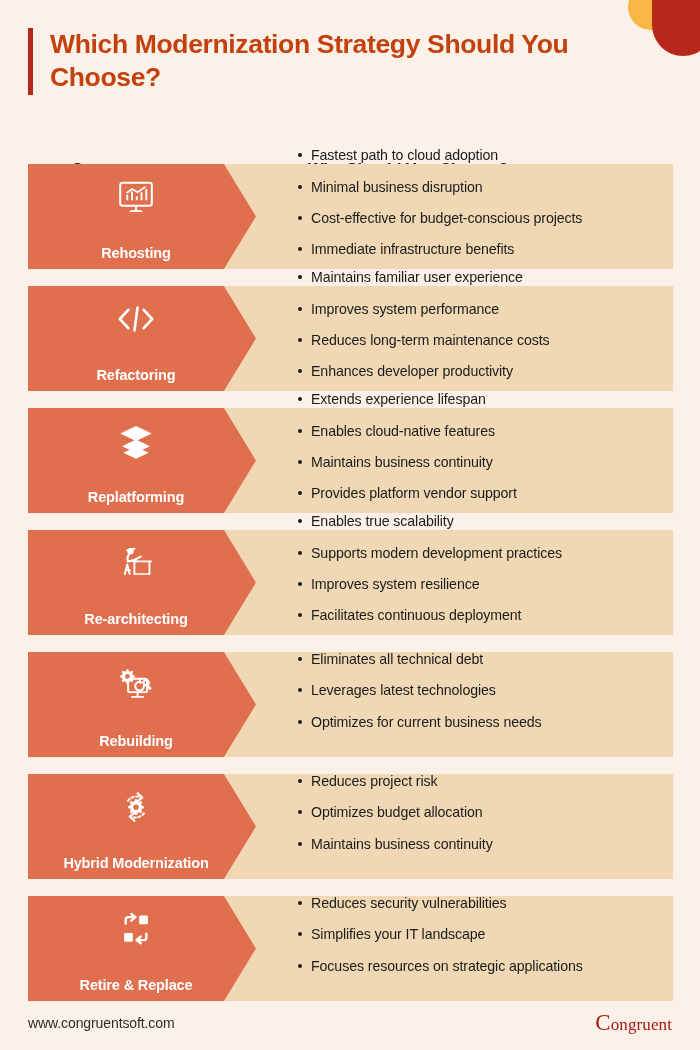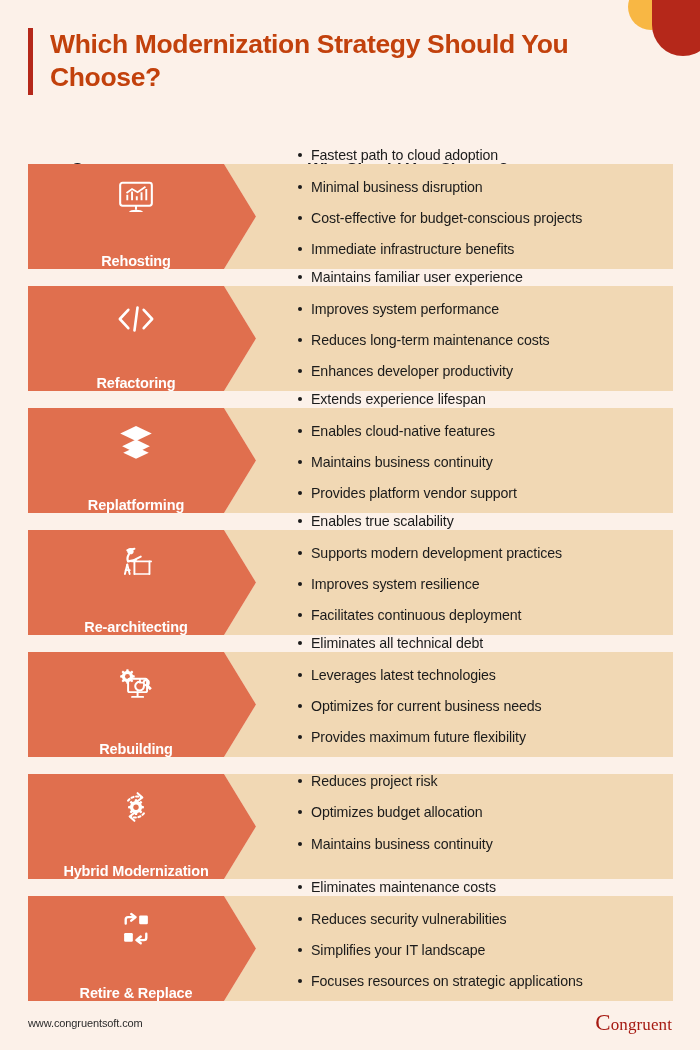--- a/index.html
+++ b/index.html
@@ -104,21 +104,21 @@
   .chev {
     position: absolute;
     left: 0; top: 0;
     width: 228px; height: 105px;
     background: #E06F4E;
     -webkit-clip-path: polygon(0 0, 196px 0, 228px 50%, 196px 100%, 0 100%);
     clip-path: polygon(0 0, 196px 0, 228px 50%, 196px 100%, 0 100%);
     display: flex;
     flex-direction: column;
     align-items: center;
-    justify-content: space-between;
+    justify-content: flex-start;
     padding-top: 13px;
     gap: 24px;
   }
   .chev-icon {
     width: 40px; height: 40px;
     display: flex;
     align-items: center;
     justify-content: center;
     margin-left: -12px;
   }
@@ -166,21 +166,21 @@
     position: absolute;
     left: 0; bottom: 14px;
     width: 700px;
     height: 26px;
     padding: 0 28px;
     display: flex;
     align-items: center;
     justify-content: space-between;
   }
   .footer-url {
-    font-size: 11px;
+    font-size: 14px;
     color: #2B2B2B;
     letter-spacing: -0.1px;
   }
   .logo {
     font-family: "Liberation Serif", serif;
     font-size: 17px;
     color: #A61A12;
     letter-spacing: 0.1px;
     white-space: nowrap;
   }
@@ -314,21 +314,20 @@
             <path d="M38 22 l6 6 -2.5 2.5 -6-6 z" fill="#fff" stroke="none"></path>
             <circle cx="37" cy="21" r="3.3" fill="none" stroke-width="2.3"></circle>
           </svg>
         </div>
         <div class="chev-label">Rebuilding</div>
       </div>
       <div class="bullets">
         <div class="bullet">Eliminates all technical debt</div>
         <div class="bullet">Leverages latest technologies</div>
         <div class="bullet">Optimizes for current business needs</div>
-        <div class="bullet">Provides maximum future flexibility</div>
       </div>
     </div>
     <div class="row">
       <div class="panel"></div>
       <div class="chev">
         <div class="chev-icon">
           <svg width="38" height="38" viewBox="0 0 48 48" fill="none" stroke="#fff" stroke-width="2.6" stroke-linecap="round" stroke-linejoin="round">
             <g fill="#fff" stroke="none">
               <path d="M22.7 14.2 l2.6 0 .55 2.5 2.3 .95 2.05-1.5 1.85 1.85-1.5 2.05 .95 2.3 2.5 .55 0 2.6-2.5 .55-.95 2.3 1.5 2.05-1.85 1.85-2.05-1.5-2.3 .95-.55 2.5-2.6 0-.55-2.5-2.3-.95-2.05 1.5-1.85-1.85 1.5-2.05-.95-2.3-2.5-.55 0-2.6 2.5-.55 .95-2.3-1.5-2.05 1.85-1.85 2.05 1.5 2.3-.95z"></path>
               <circle cx="24" cy="24.3" r="3.4" fill="#E06F4E"></circle>
@@ -356,21 +355,20 @@
             <rect x="9" y="29" width="11" height="11" rx="1.6" fill="#fff" stroke="none"></rect>
             <path d="M11 17 L11 12 q0-3 3-3 l8 0"></path>
             <polyline points="18,5 23.5,9 18,13.5"></polyline>
             <path d="M37 30 L37 35 q0 3 -3 3 l-8 0"></path>
             <polyline points="30,42 24.5,38 30,33.5"></polyline>
           </svg>
         </div>
         <div class="chev-label">Retire &amp; Replace</div>
       </div>
       <div class="bullets">
-        <div class="bullet">Eliminates maintenance costs</div>
         <div class="bullet">Reduces security vulnerabilities</div>
         <div class="bullet">Simplifies your IT landscape</div>
         <div class="bullet">Focuses resources on strategic applications</div>
       </div>
     </div>
   </div>
 
 <div class="footer">
   <div class="footer-url">www.congruentsoft.com</div>
   <div class="logo"><span class="logo-cap">C</span><span>ongruent</span></div>

